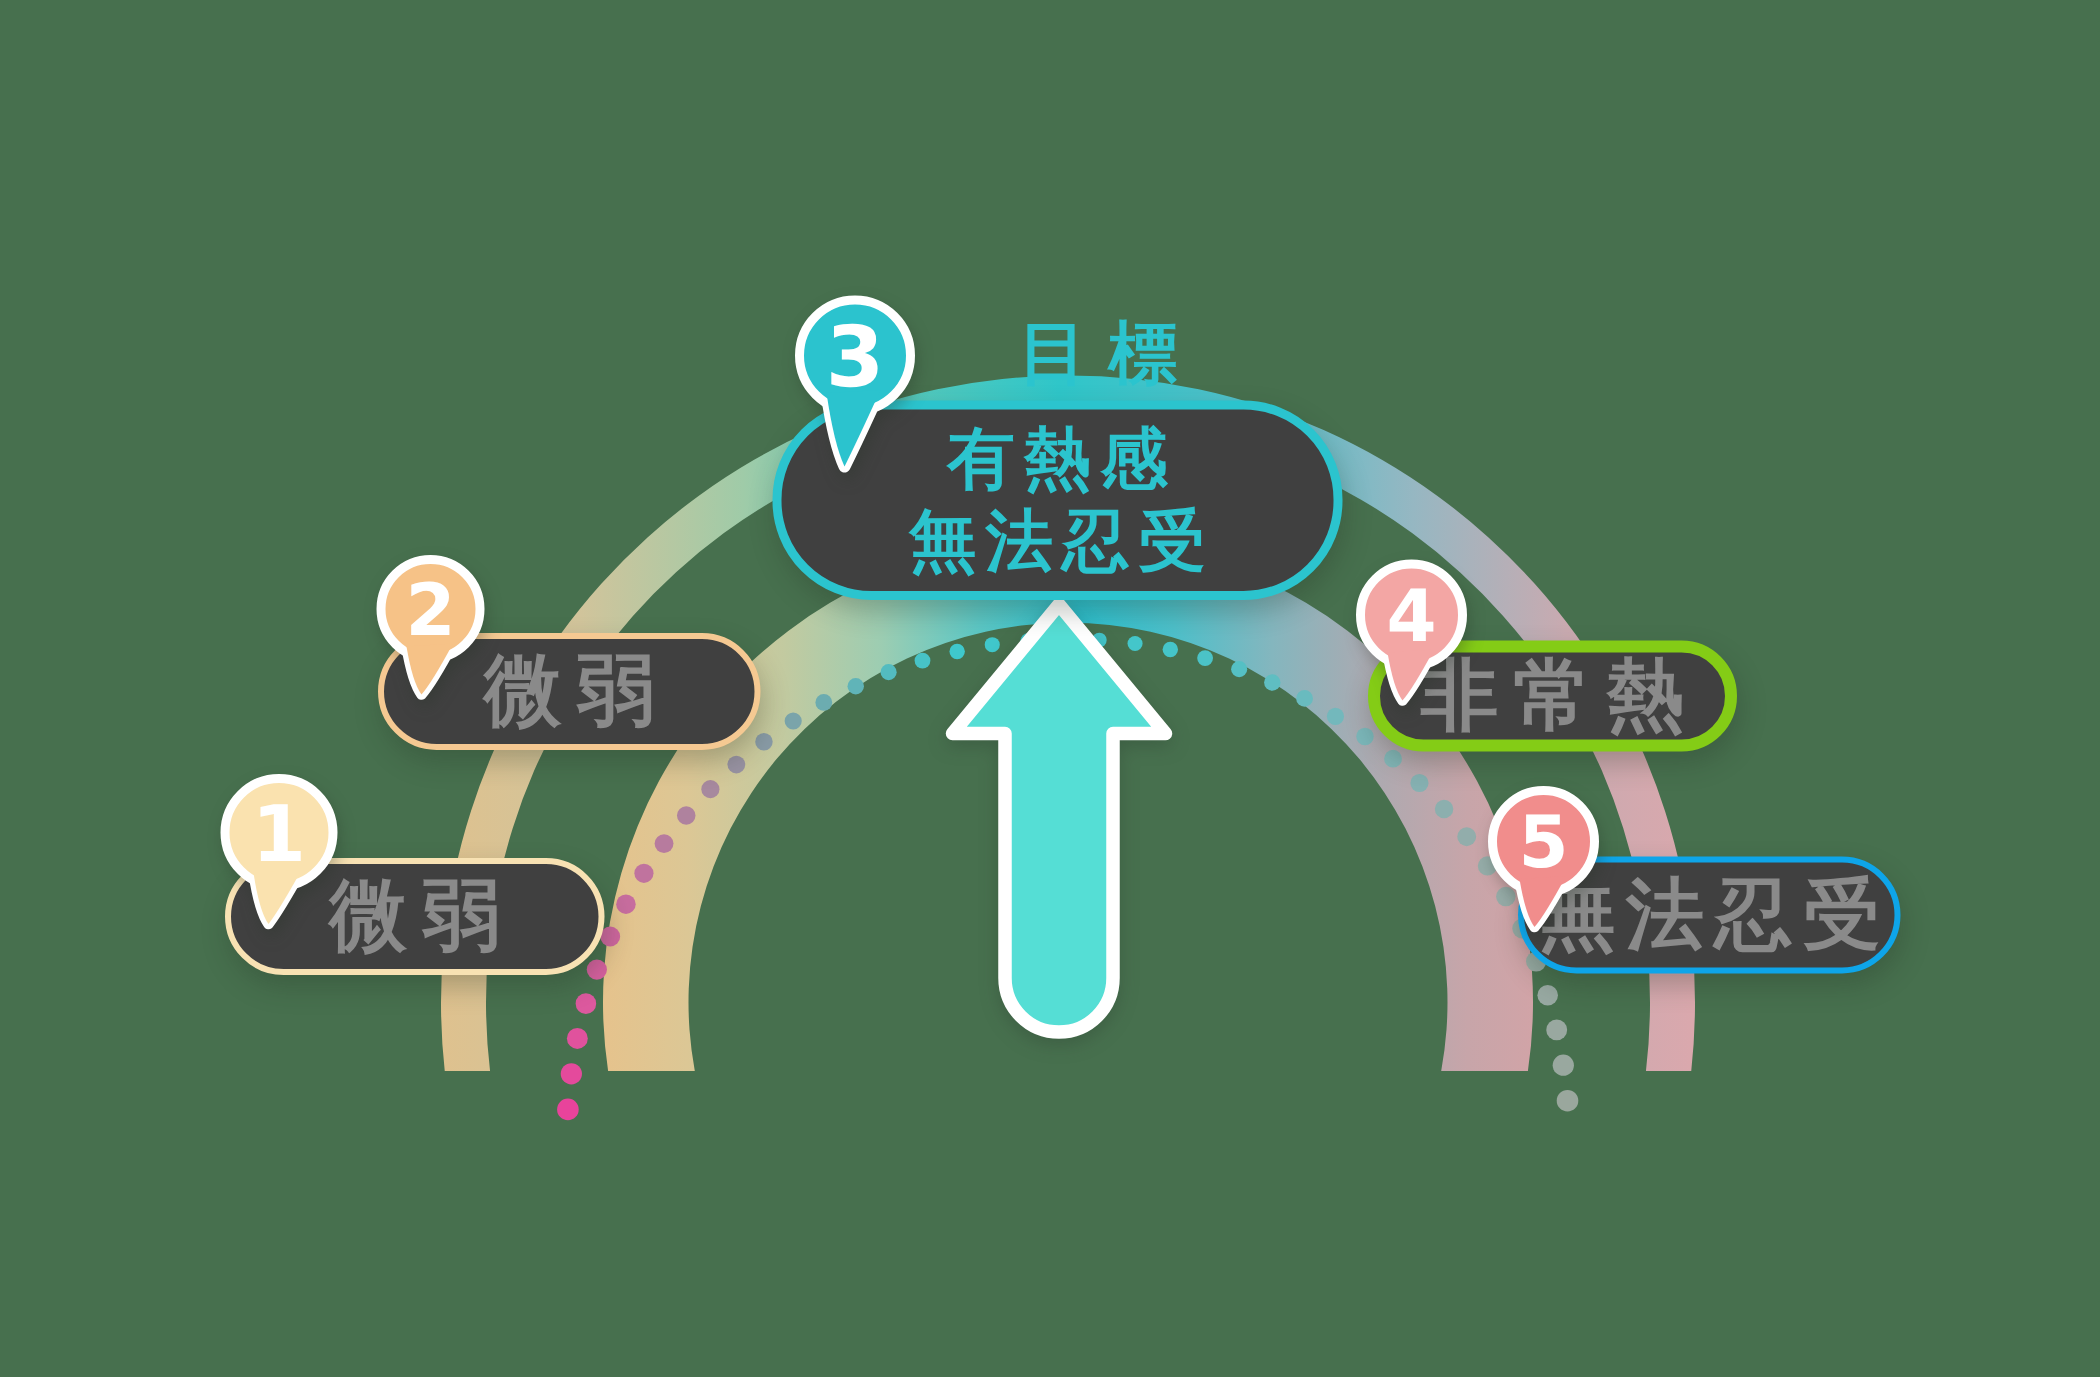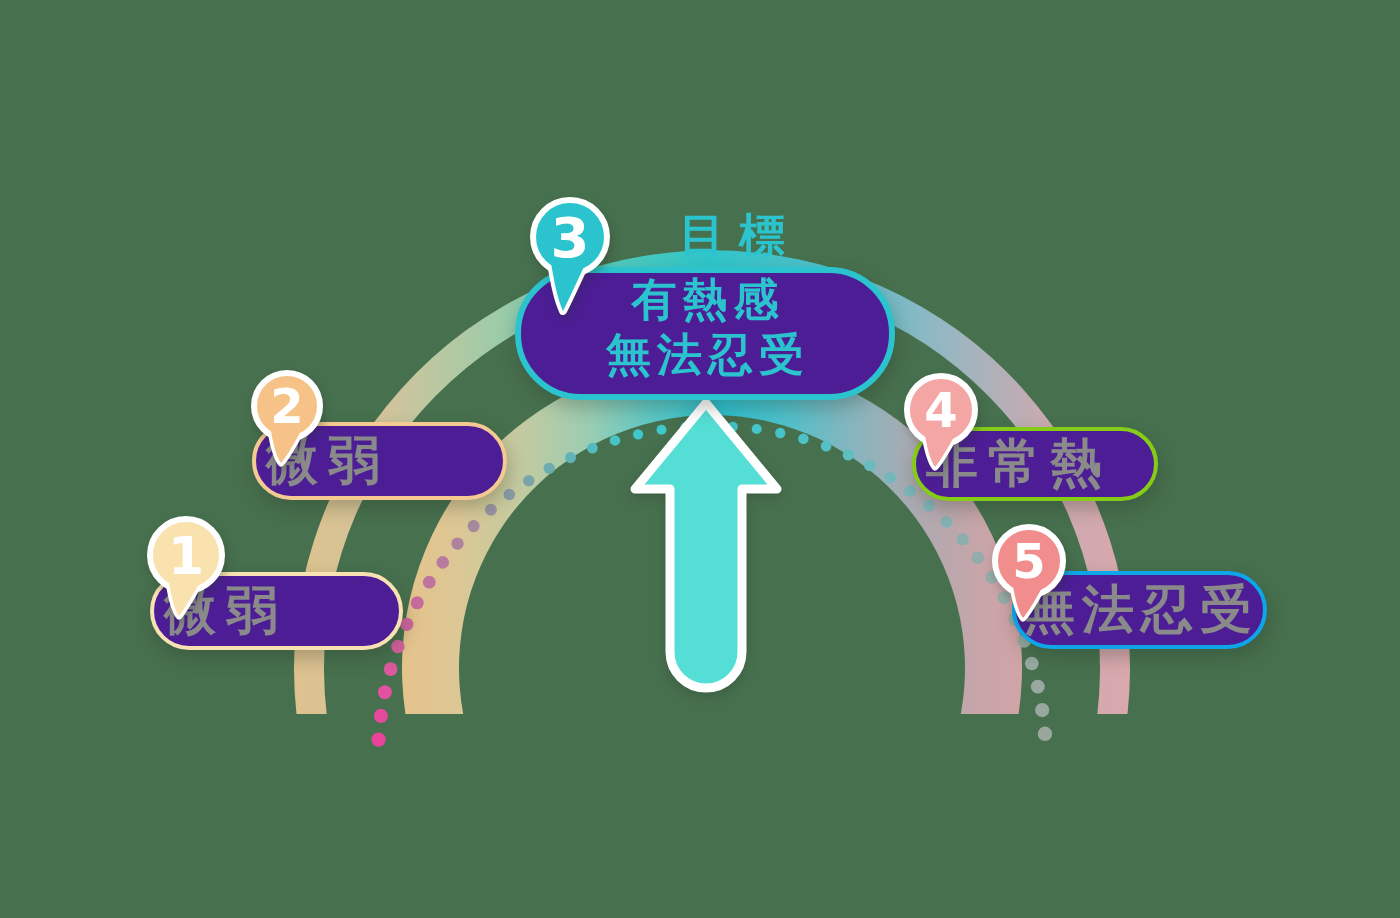--- a/index.html
+++ b/index.html
@@ -11,32 +11,32 @@
   .stage{position:relative;width:1400px;height:918px;}
   .layer{position:absolute;left:0;top:0;width:1400px;height:918px;}
   #scene{z-index:1;}
   #pins{z-index:3;pointer-events:none;}
   .pin{filter:drop-shadow(2px 5px 5px rgba(35,50,35,0.30));}
   .pin-number{fill:#ffffff;font-weight:600;text-anchor:middle;
     font-family:"DejaVu Sans","Liberation Sans",sans-serif;}
   .arrow{filter:drop-shadow(0px 4px 6px rgba(30,45,35,0.25));}
 
   .bubble{
-    position:absolute;z-index:2;background:#4c1d95;
-    display:flex;align-items:center;
+    position:absolute;z-index:2;background:#404040;
+    display:flex;align-items:center;justify-content:center;
     box-shadow:2px 8px 18px rgba(35,52,35,0.28);
     box-sizing:border-box;
   }
   .bubble-label{
     color:#8A8A8A;font-weight:700;font-size:52px;letter-spacing:10px;
     text-indent:10px;white-space:nowrap;
   }
   #bubble-1{left:150px;top:572px;width:253px;height:78px;border:4px solid #F8E2B3;border-radius:39px;}
   #bubble-2{left:252px;top:422px;width:255px;height:78px;border:4px solid #F5C992;border-radius:39px;}
-  #bubble-4{left:912px;top:427px;width:246px;height:74px;border:4px solid #84cc16;border-radius:37px;font-family:Liberation Serif, serif;}
+  #bubble-4{left:912px;top:427px;width:246px;height:74px;border:8px solid #84cc16;border-radius:37px;font-family:Liberation Serif, serif;}
   #bubble-5{left:1012px;top:571px;width:255px;height:78px;border:4px solid #0ea5e9;border-radius:39px;}
   #bubble-5 .bubble-label{letter-spacing:7px;text-indent:7px;}
   #bubble-3{
     left:515px;top:267px;width:380px;height:133px;
     border:6px solid #2BC4CE;border-radius:66px;
     flex-direction:column;line-height:1.22;
   }
   .goal-line{color:#2BC4CE;font-weight:700;font-size:45px;letter-spacing:6px;text-indent:6px;white-space:nowrap;}
   #goal-tag{
     position:absolute;z-index:2;left:660px;top:205px;

